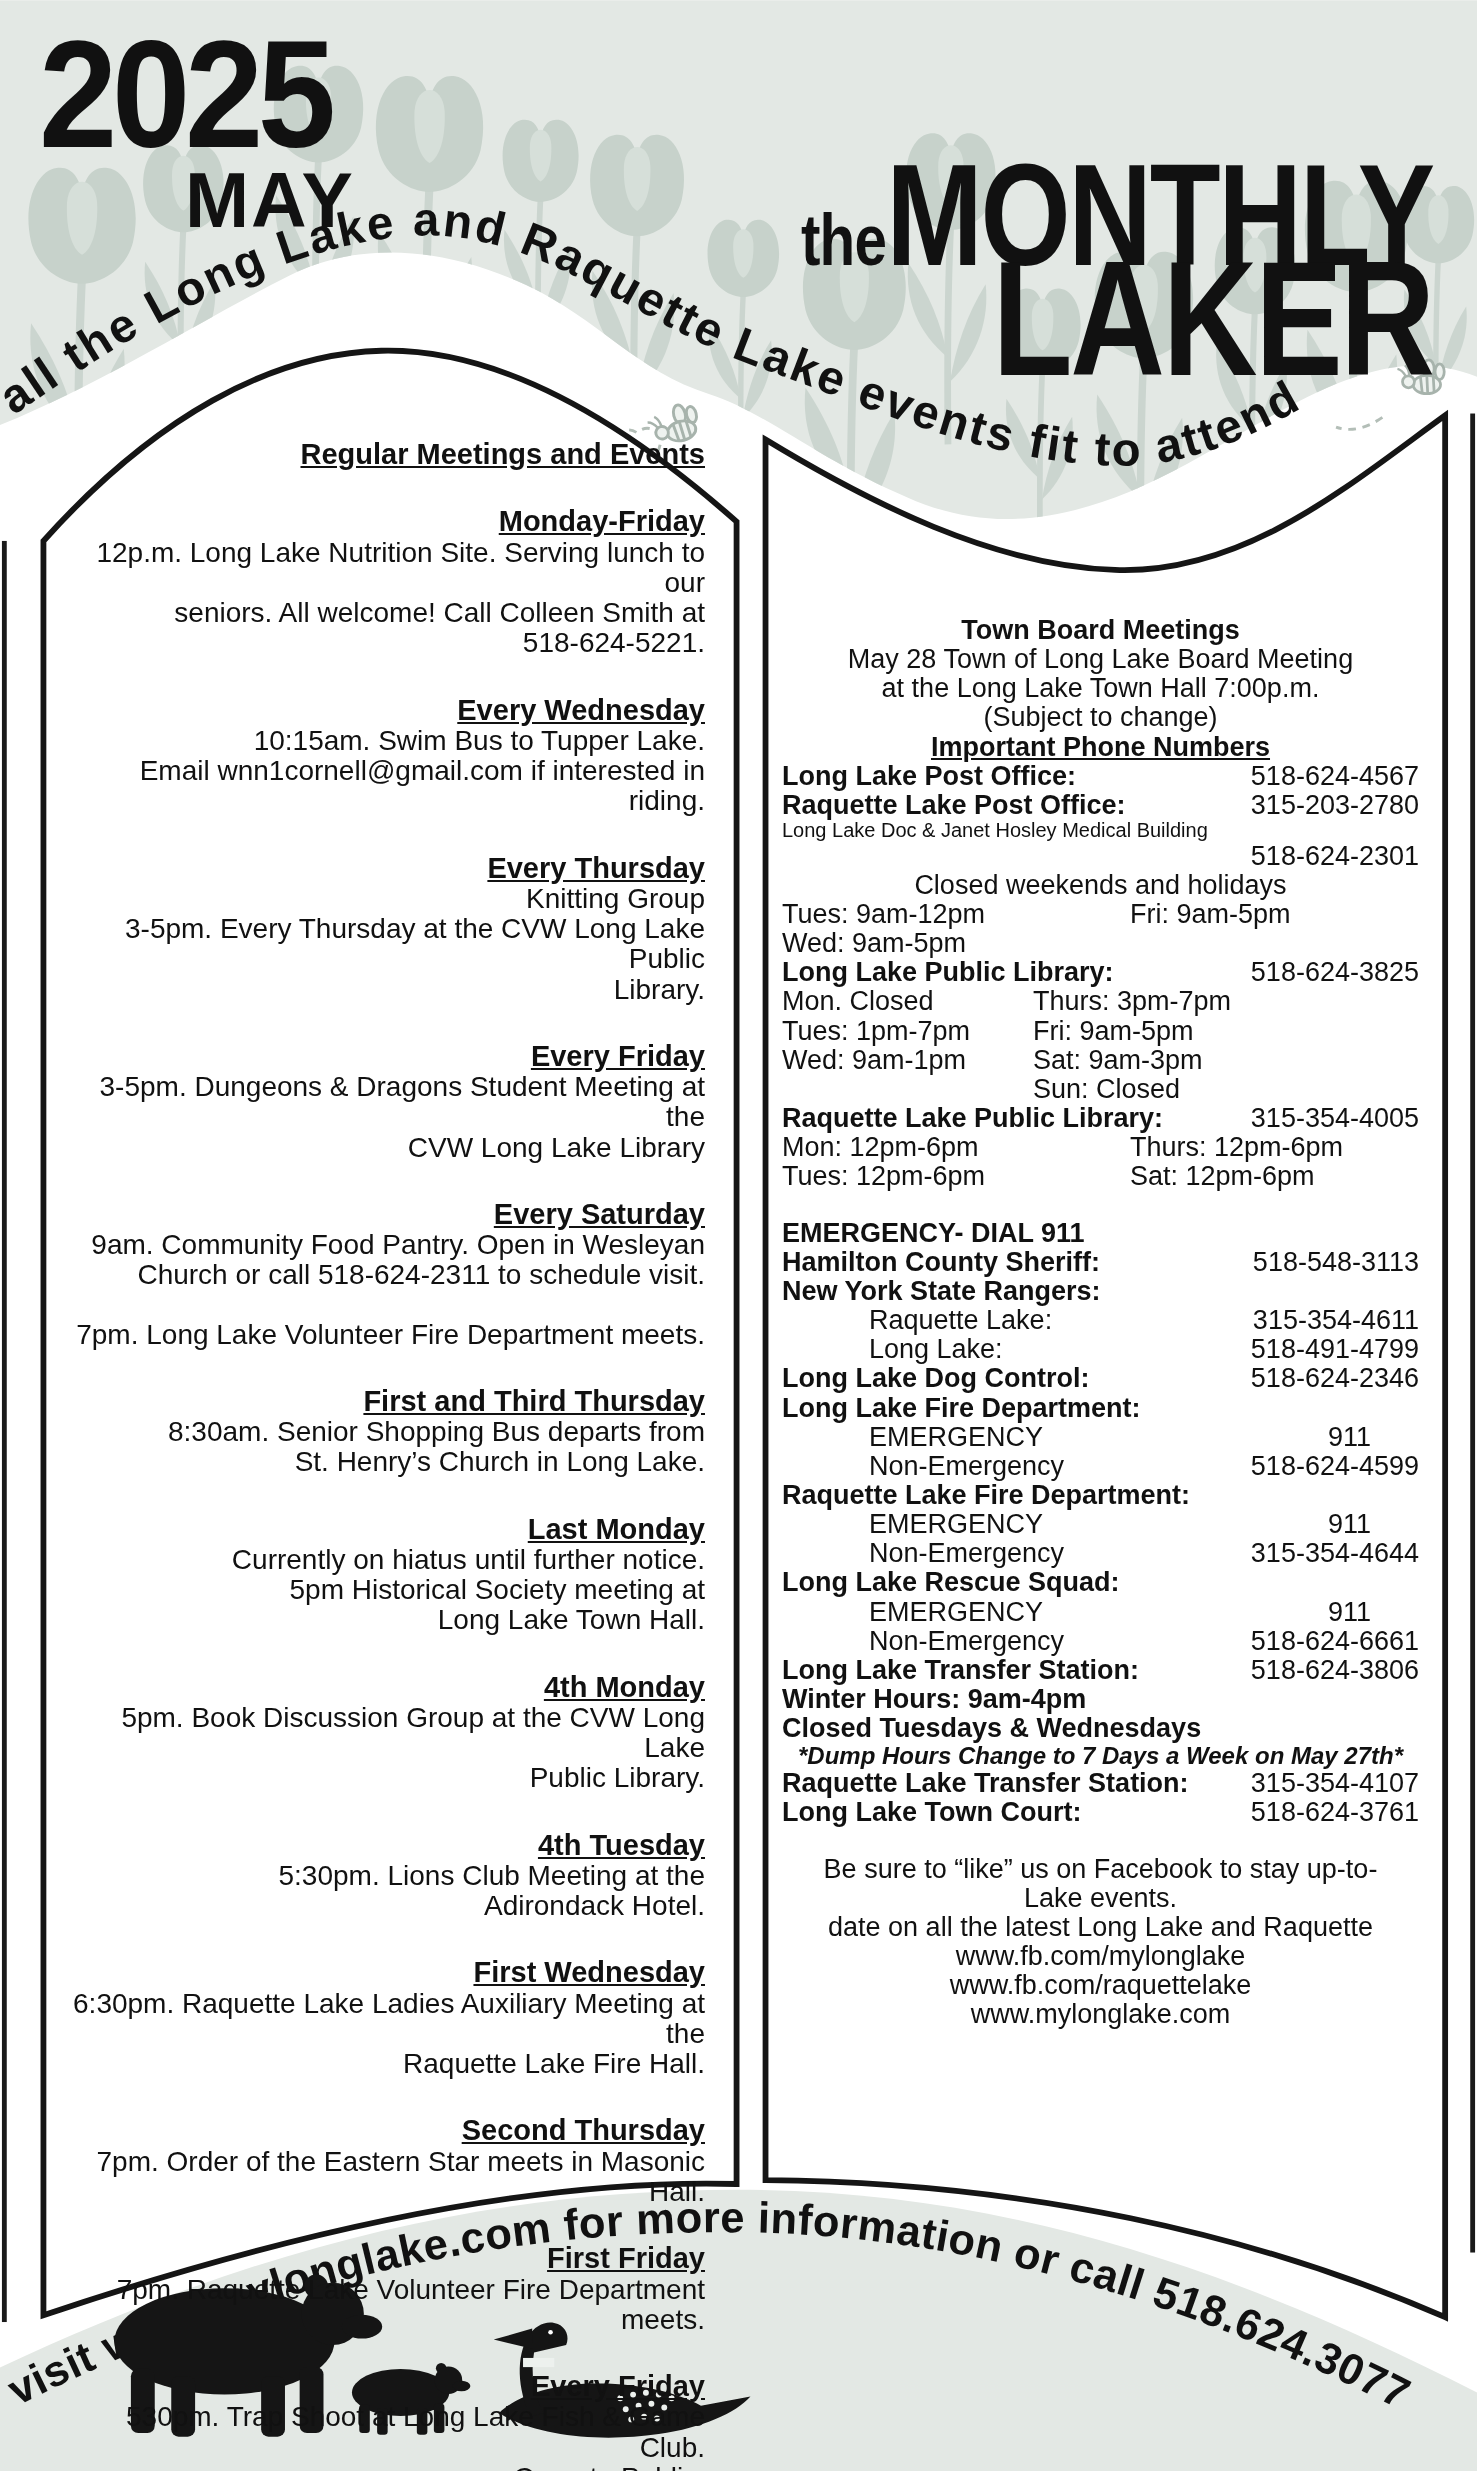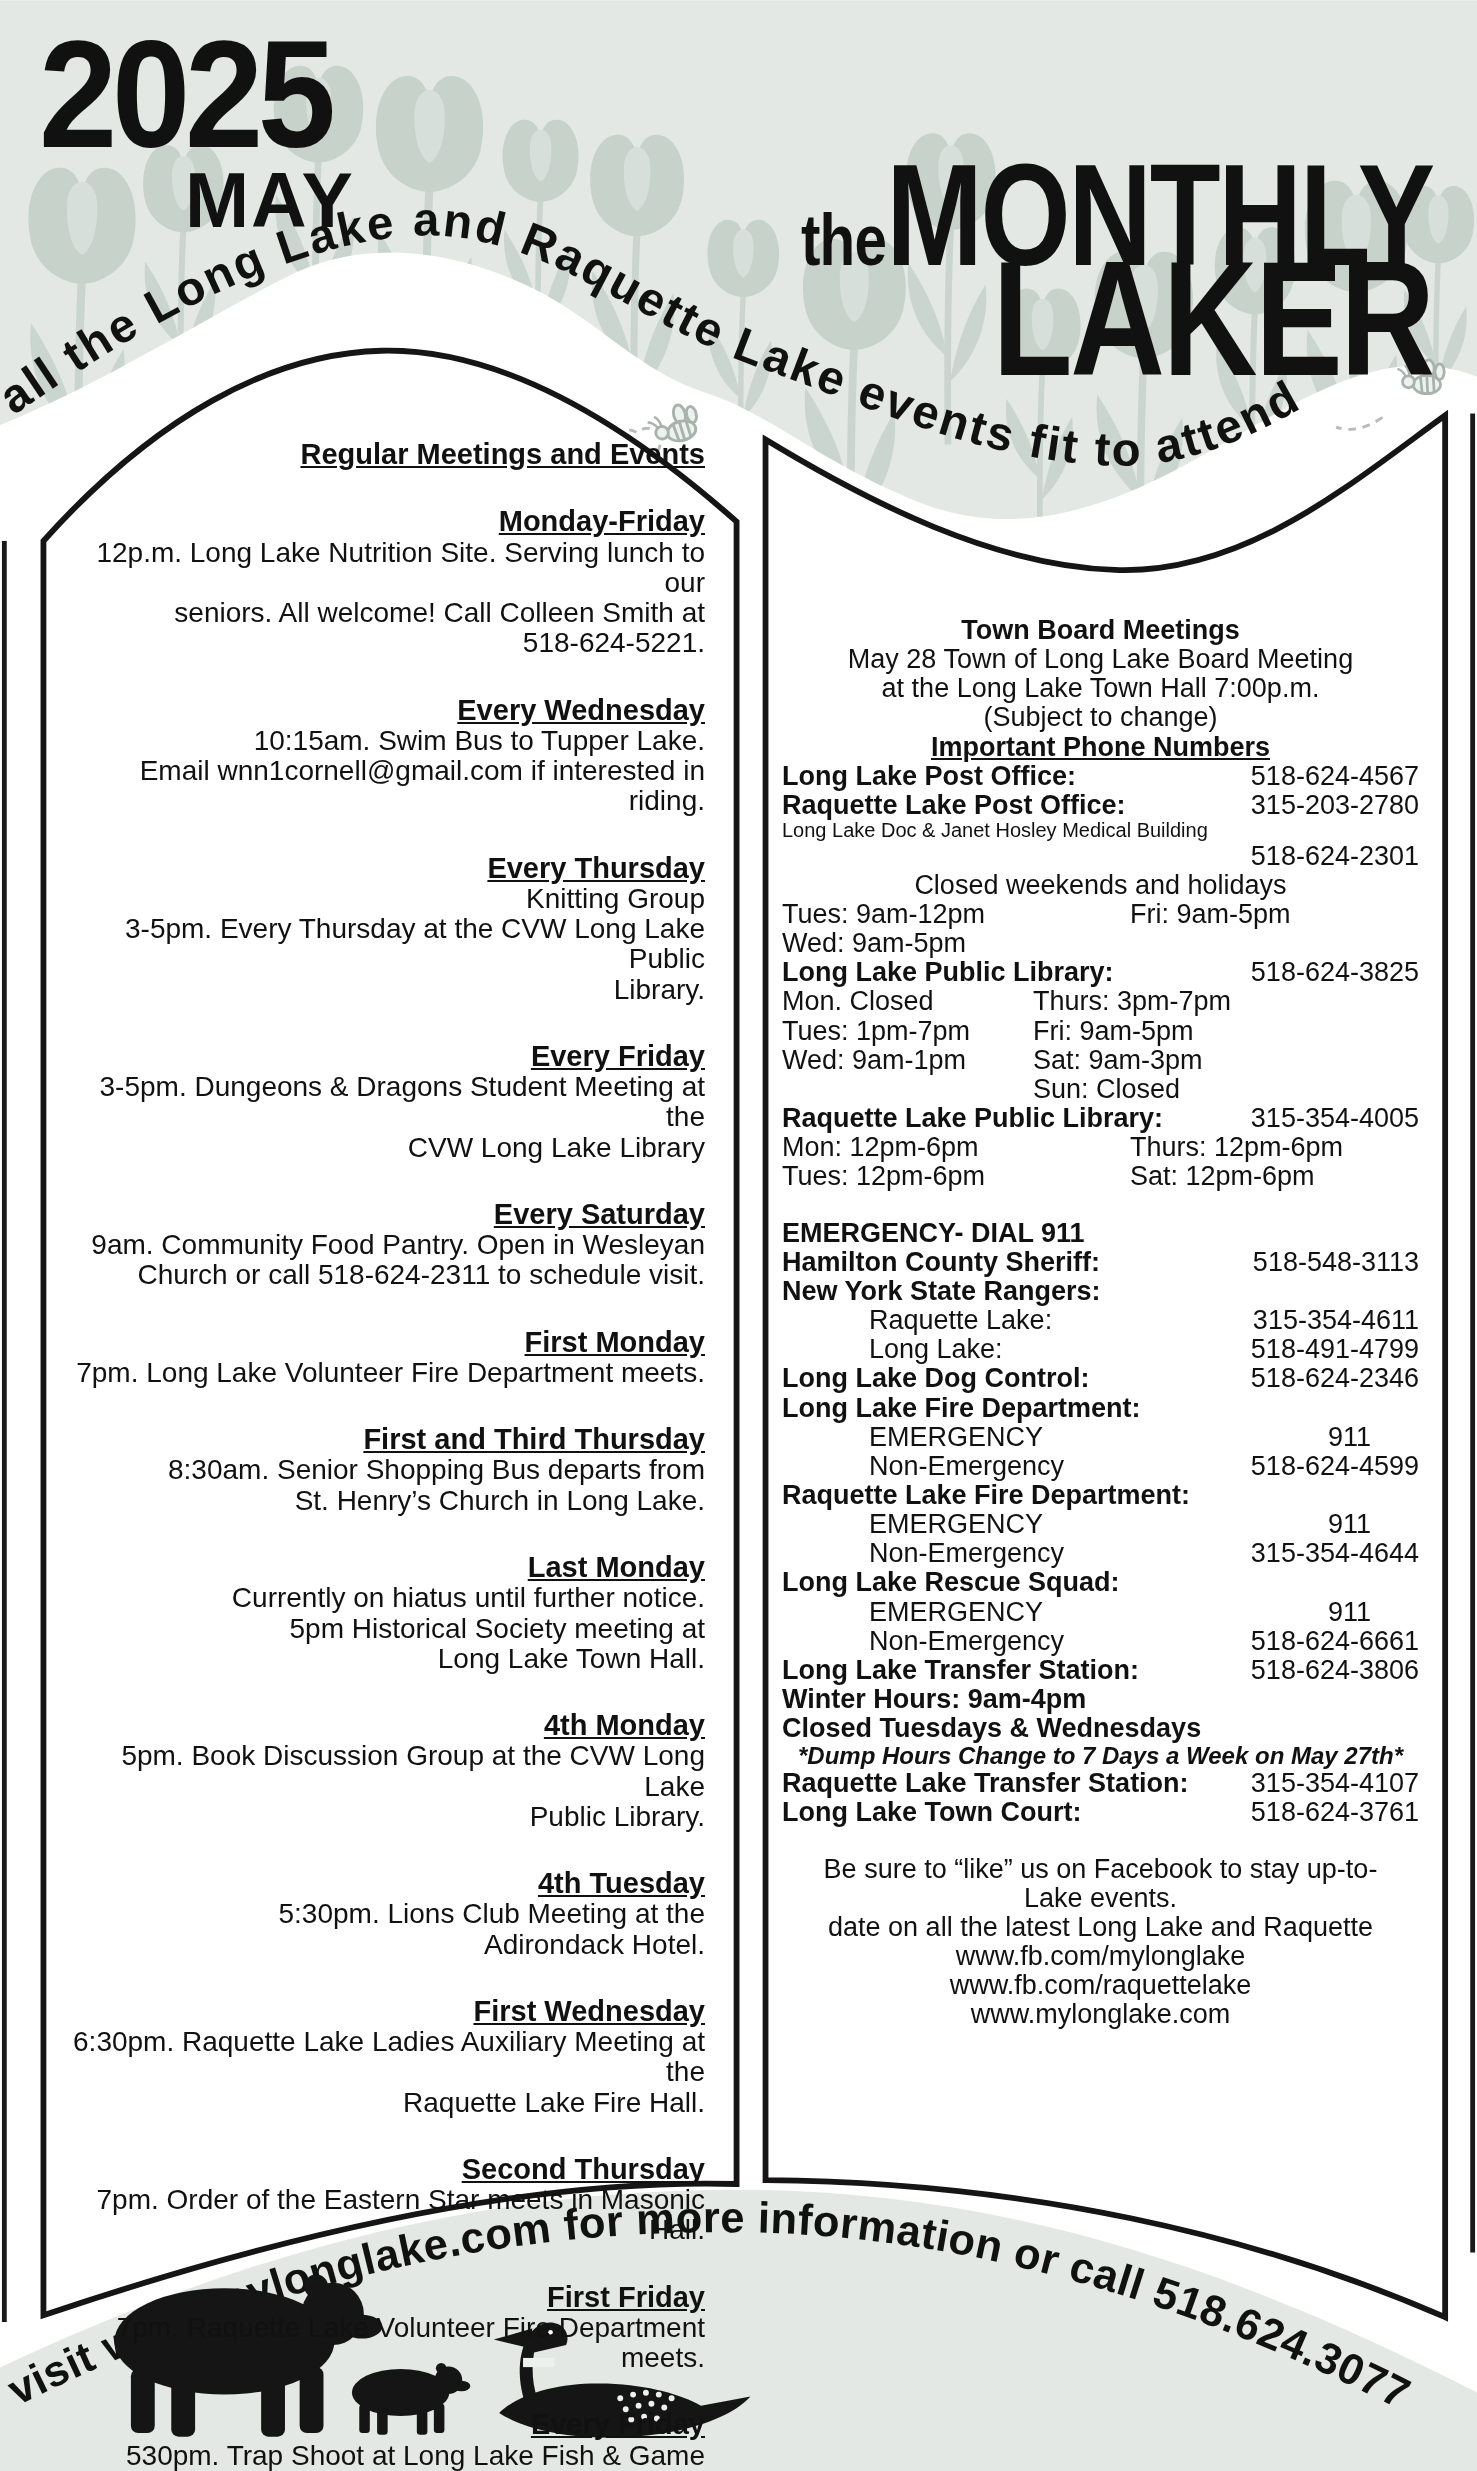--- a/index.html
+++ b/index.html
@@ -194,21 +194,20 @@
           <div class="event-heading">Every Friday</div>
           <div>3-5pm. Dungeons &amp; Dragons Student Meeting at the</div>
           <div>CVW Long Lake Library</div>
         </div>
         <div class="event">
           <div class="event-heading">Every Saturday</div>
           <div>9am. Community Food Pantry. Open in Wesleyan</div>
           <div>Church or call 518-624-2311 to schedule visit.</div>
         </div>
         <div class="event">
-          <div class="event-heading">First Monday</div>
           <div>7pm. Long Lake Volunteer Fire Department meets.</div>
         </div>
         <div class="event">
           <div class="event-heading">First and Third Thursday</div>
           <div>8:30am. Senior Shopping Bus departs from</div>
           <div>St. Henry’s Church in Long Lake.</div>
         </div>
         <div class="event">
           <div class="event-heading">Last Monday</div>
           <div>Currently on hiatus until further notice.</div>

